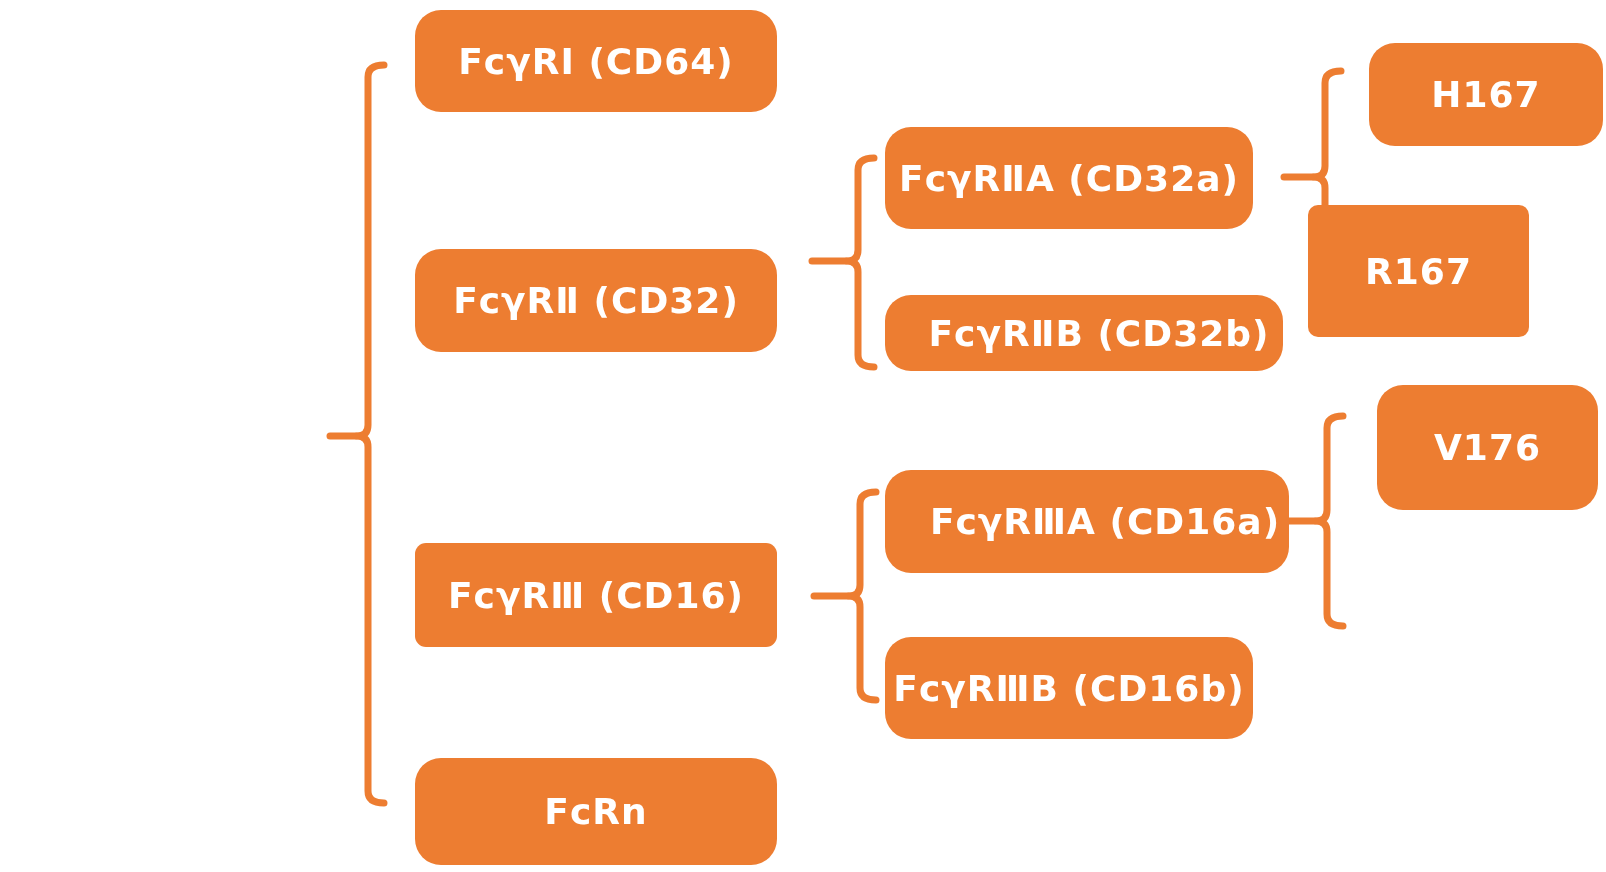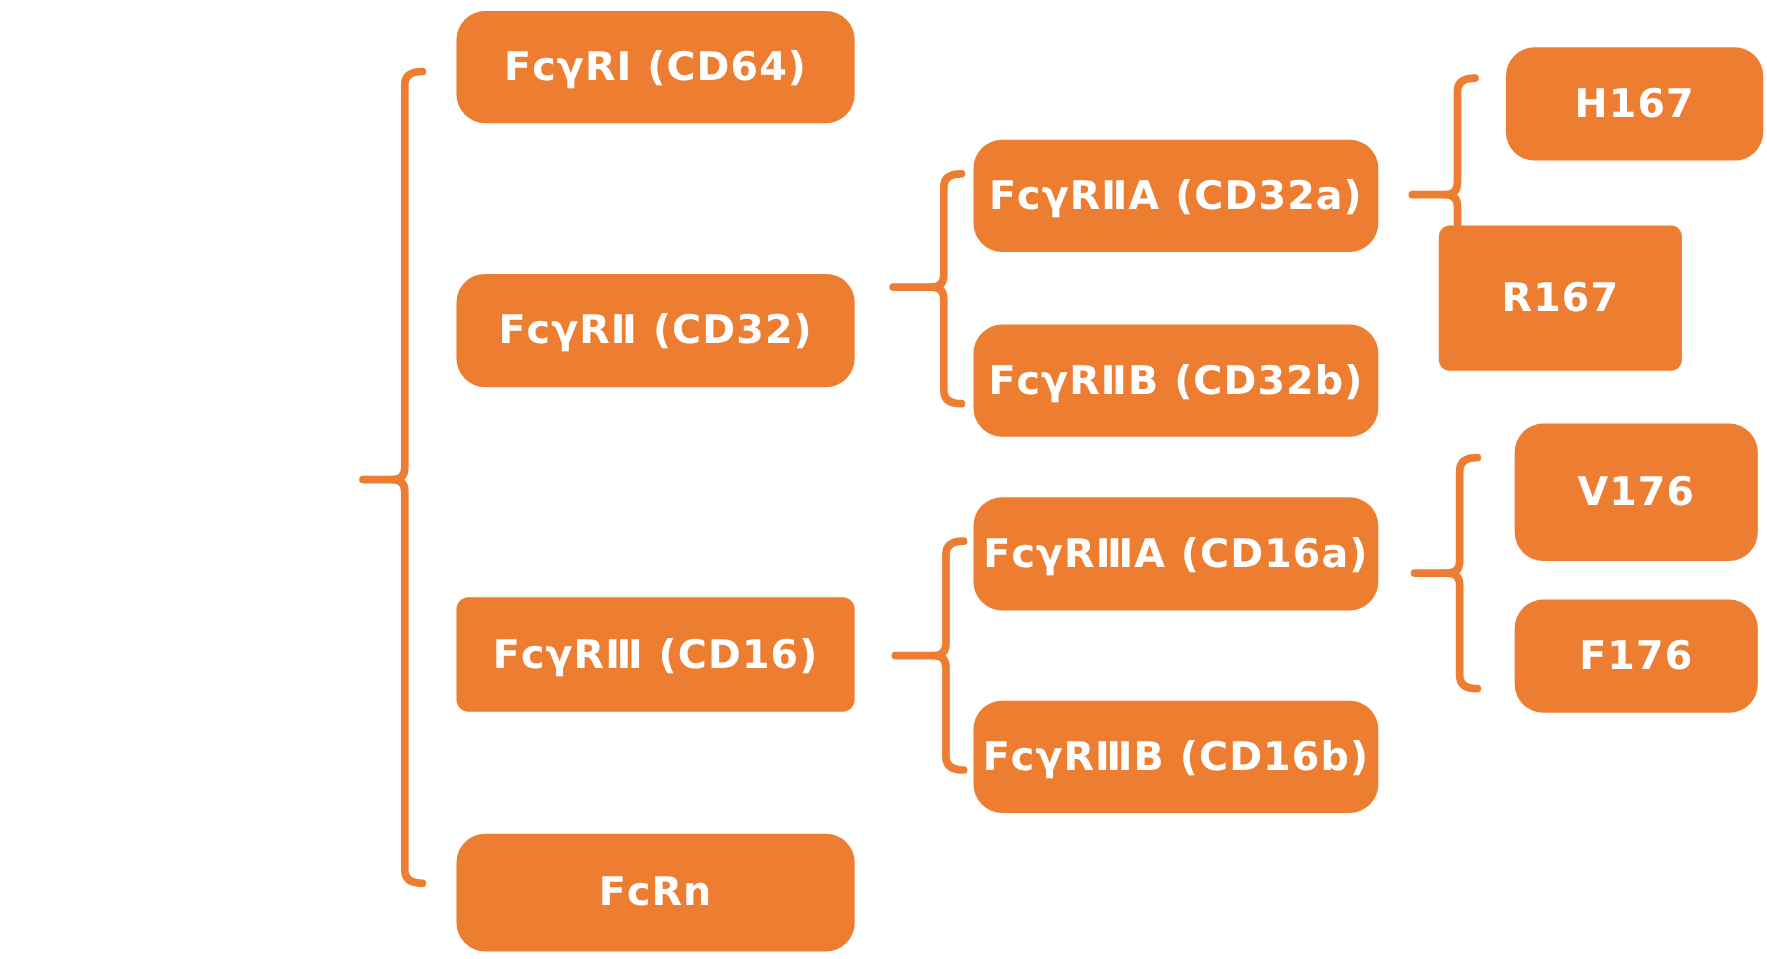--- a/index.html
+++ b/index.html
@@ -37,22 +37,22 @@
     font-size:36px;
     letter-spacing:1px;
     white-space:nowrap;
   }
   .n-root {left:8px;   top:385px; width:312px; height:105px;}
   .n-l2-1 {left:415px; top:10px;  width:362px; height:102px;}
   .n-l2-2 {left:415px; top:208px; width:362px; height:103px;margin-top:41px;}
   .n-l2-3 {left:415px; top:543px; width:362px; height:104px;border-radius:11px;}
   .n-l2-4 {left:415px; top:758px; width:362px; height:107px;}
   .n-l3-1 {left:885px; top:127px; width:368px; height:102px;}
-  .n-l3-2 {left:885px; top:295px; width:368px; height:102px;}
-  .n-l3-3 {left:885px; top:452px; width:368px; height:103px;}
+  .n-l3-2 {left:885px; top:295px; width:368px; height:76px;padding-left:30px;}
+  .n-l3-3 {left:885px; top:470px; width:368px; height:103px;padding-left:36px;}
   .n-l3-4 {left:885px; top:637px; width:368px; height:102px;}
   .n-l4-1 {left:1345px;top:43px;  width:234px; height:103px;margin-left:24px;}
   .n-l4-2 {left:1308px;top:205px; width:221px; height:132px;border-radius:10px;}
   .n-l4-3 {left:1377px;top:385px; width:221px; height:125px;}
   .n-l4-4 {left:1377px;top:545px; width:221px; height:103px;}
 </style>
 </head>
 <body>
 
 <div class="canvas">
@@ -104,17 +104,14 @@
 
   <div class="node n-l4-1">
     <span>H167</span>
   </div>
   <div class="node n-l4-2">
     <span>R167</span>
   </div>
   <div class="node n-l4-3">
     <span>V176</span>
   </div>
-  <div class="node n-l4-4">
-    <span>F176</span>
-  </div>
 
 </div>
 
 </body></html>

